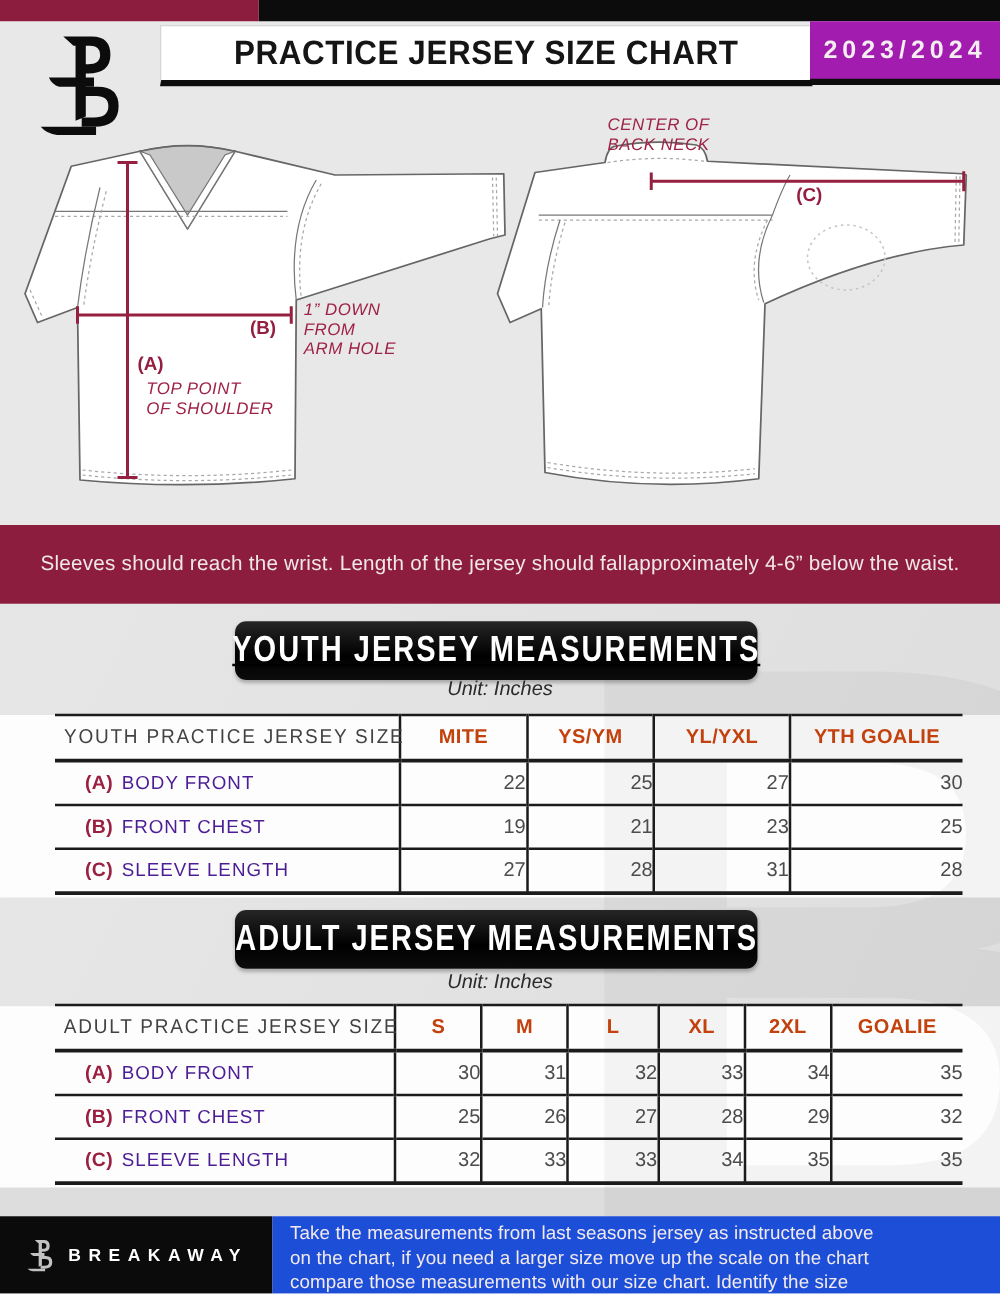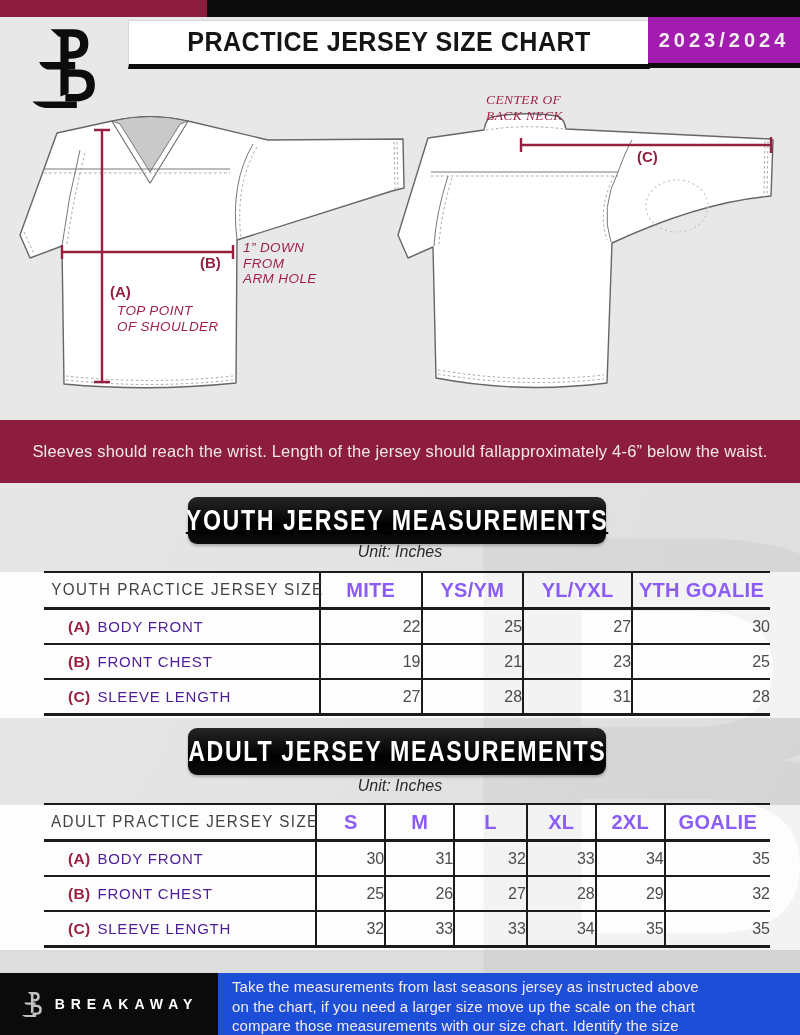--- a/index.html
+++ b/index.html
@@ -46,21 +46,21 @@
   
   .meas-table{position:absolute;left:44px;width:726px;z-index:2;border-collapse:collapse;table-layout:fixed;}
   .meas-table th,.meas-table td{padding:0;background:transparent;}
   .meas-table{border-top:2px solid #1b1b1b;border-bottom:3px solid #1b1b1b;}
   .meas-table thead th{border-bottom:3px solid #1b1b1b;height:34px;}
   .meas-table tbody td{height:33px;}
   .meas-table tbody tr+tr td{border-top:2px solid #1b1b1b;}
   .meas-table th+th,.meas-table td+td{border-left:2px solid #1b1b1b;}
   .col-head-main span{display:inline-block;transform:scaleX(.95);font-weight:normal;
       font-size:16px;letter-spacing:1.5px;color:#424242;white-space:nowrap;}
-  .col-head-size{font-size:20px;font-weight:bold;color:#8b5cf6;text-align:center;letter-spacing:.3px;}
+  .col-head-size{font-size:16px;font-weight:bold;color:#c2410c;text-align:center;letter-spacing:.3px;}
   .row-label-cell{text-align:left;padding-left:24px !important;white-space:nowrap;}
   .row-tag{font-weight:bold;color:#9b1f41;font-size:15.5px;letter-spacing:.3px;}
   .row-label{color:#4c1d95;font-size:15px;letter-spacing:.8px;margin-left:7px;}
   .val-cell{text-align:right;font-size:16px;color:#4c4c4c;}
   
   .footer-black{left:0;top:973px;width:218px;height:62px;background:#0b0b0b;z-index:2;
                 display:flex;align-items:center;justify-content:center;gap:9px;}
   .brand-text{color:#ffffff;font-size:14px;font-weight:bold;letter-spacing:6px;white-space:nowrap;}
   .footer-maroon{left:218px;top:973px;width:582px;height:62px;background:#1d4ed8;z-index:2;
                  padding:4px 6px 0 14px;box-sizing:border-box;}
@@ -150,21 +150,21 @@
     <div>TOP POINT</div>
     <div>OF SHOULDER</div>
   </div>
   <div class="abs anno anno-tag" style="left:200px;top:254px;">(B)</div>
   <div class="abs anno anno-text" style="left:243px;top:240px;">
     <div>1” DOWN</div>
     <div>FROM</div>
     <div>ARM HOLE</div>
   </div>
   <div class="abs anno anno-tag" style="left:637px;top:148px;">(C)</div>
-  <div class="abs anno anno-text" style="left:486px;top:92px;font-family:Liberation Serif, serif;">
+  <div class="abs anno anno-text" style="left:486px;top:92px;">
     <div>CENTER OF</div>
     <div>BACK NECK</div>
   </div>
 
   <div class="abs banner">
     <div>Sleeves should reach the wrist. Length of the jersey should fall</div>
     <div>approximately 4-6” below the waist.</div>
   </div>
 
   <div class="abs sec-head" style="top:497px;text-decoration:underline;">

